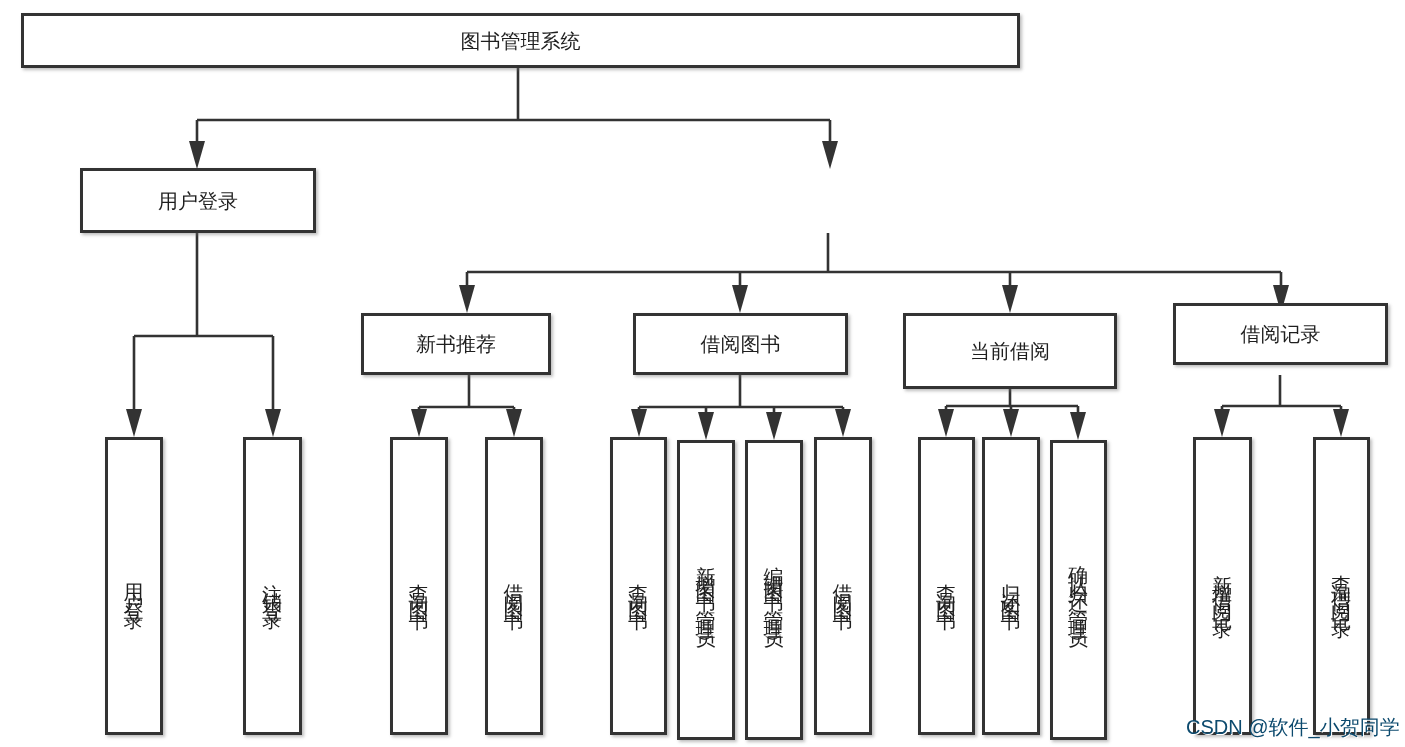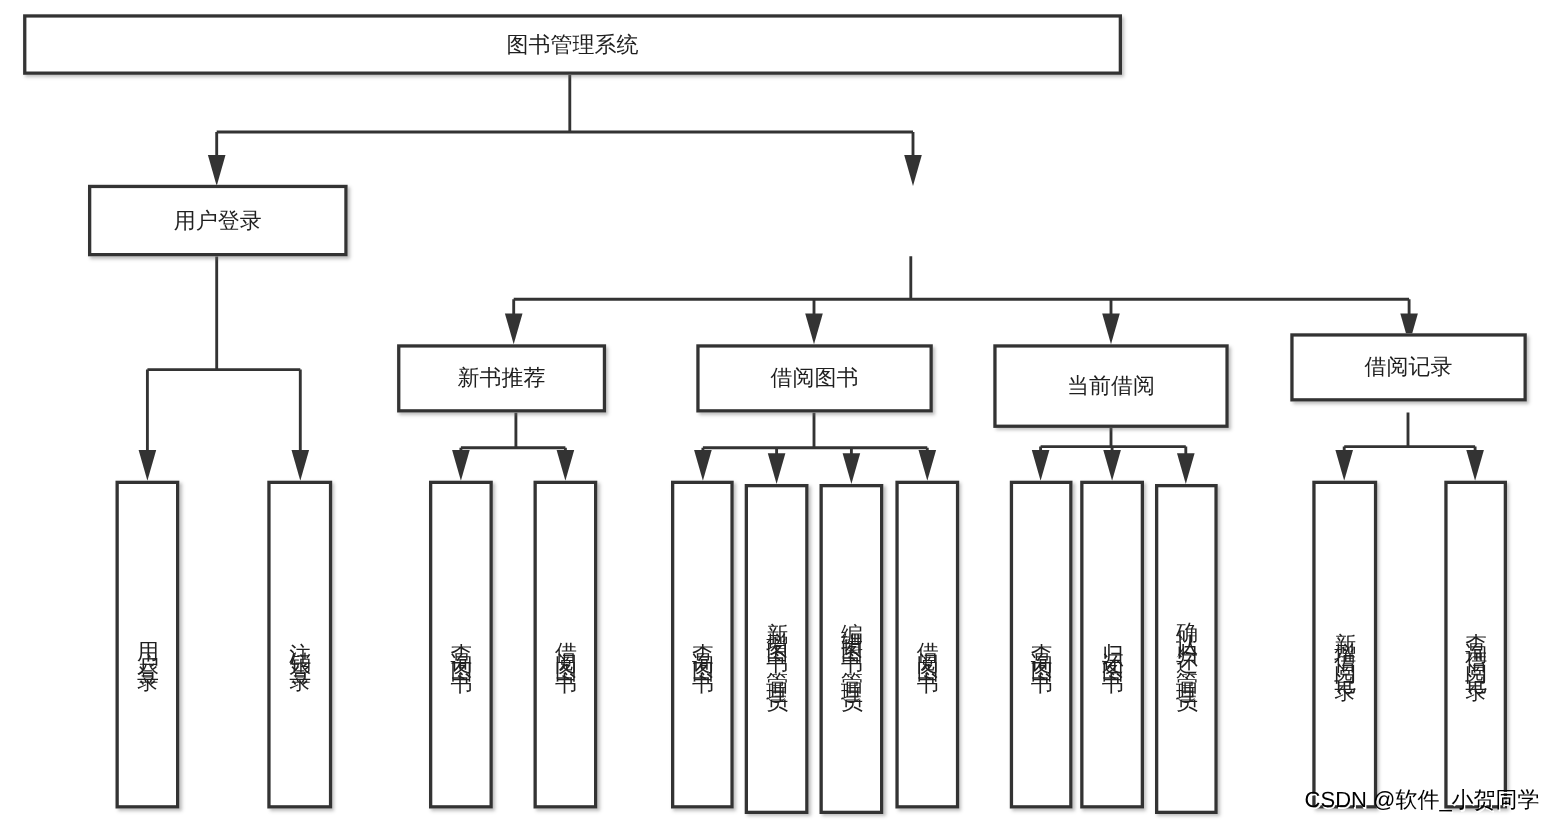--- a/index.html
+++ b/index.html
@@ -71,21 +71,21 @@
   .n-cb-query    { left: 918px;  top: 437px; width: 57px; height: 298px; }
   .n-cb-return   { left: 982px;  top: 437px; width: 58px; height: 298px; }
   .n-cb-confirm  { left: 1050px; top: 440px; width: 57px; height: 300px; }
   .n-br-add      { left: 1193px; top: 437px; width: 59px; height: 298px; }
   .n-br-query    { left: 1313px; top: 437px; width: 57px; height: 298px; }
   .watermark {
     position: absolute;
     left: 1186px;
     top: 714px;
     font-size: 20px;
-    color: #000000;
+    color: #0c4a6e;
     text-shadow: 1px 1px 0 #ffffff;
     white-space: nowrap;
   }
 </style>
 </head>
 <body>
 
 <div class="stage">
 
   <svg class="connectors" viewBox="0 0 1405 747" xmlns="http://www.w3.org/2000/svg">

